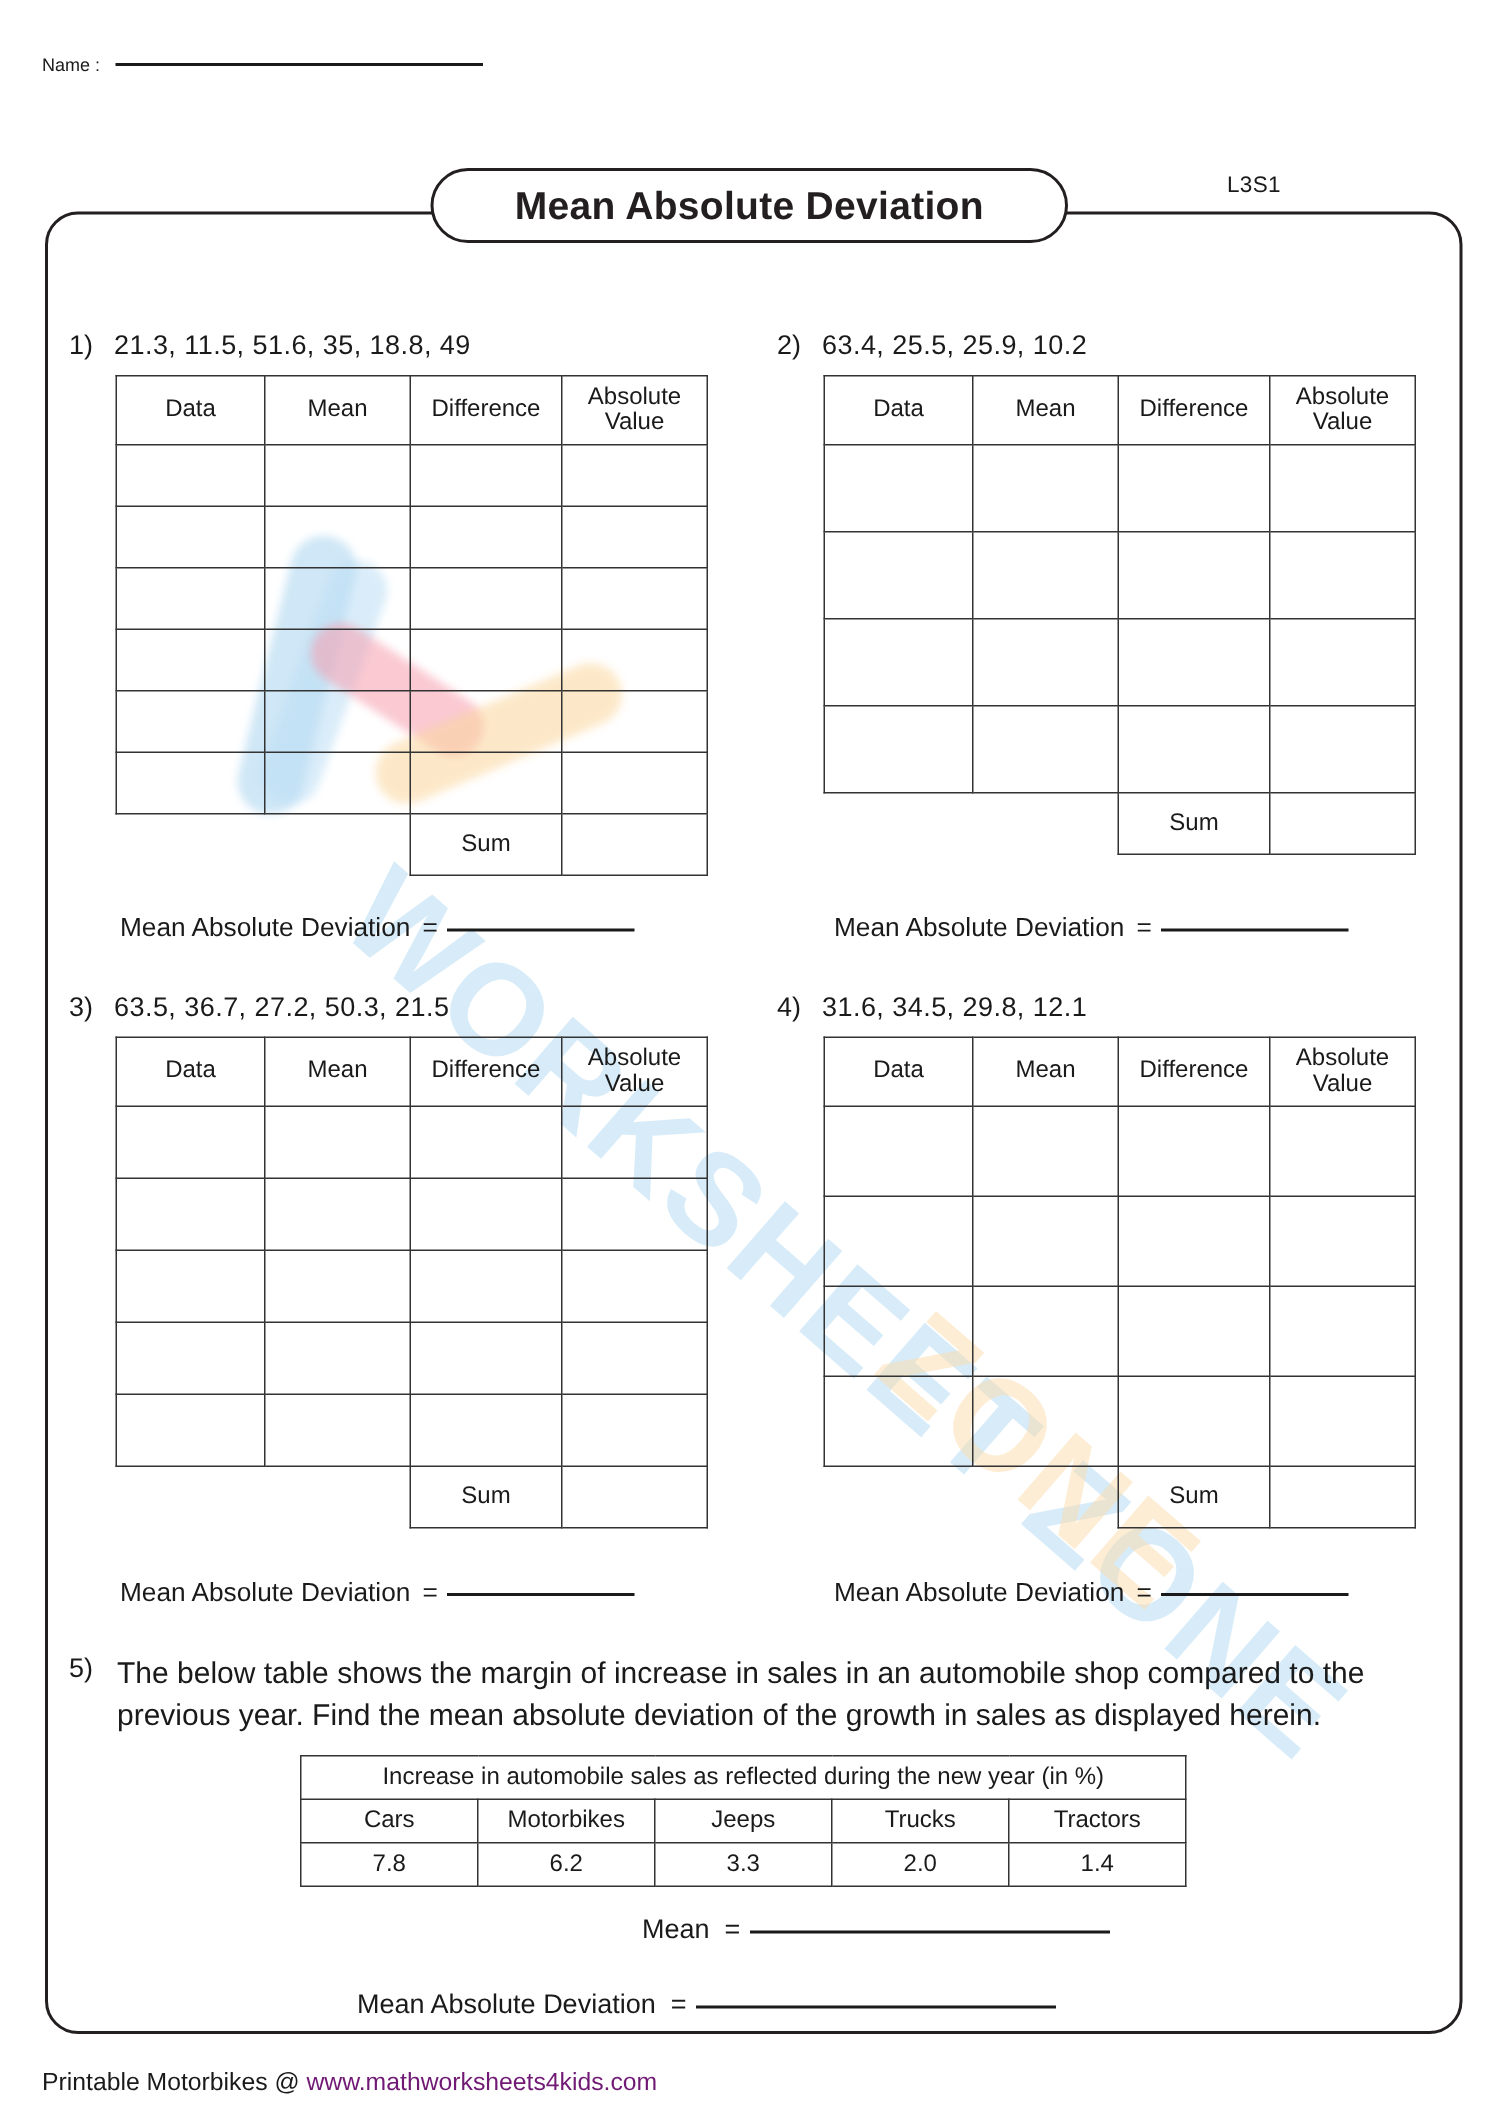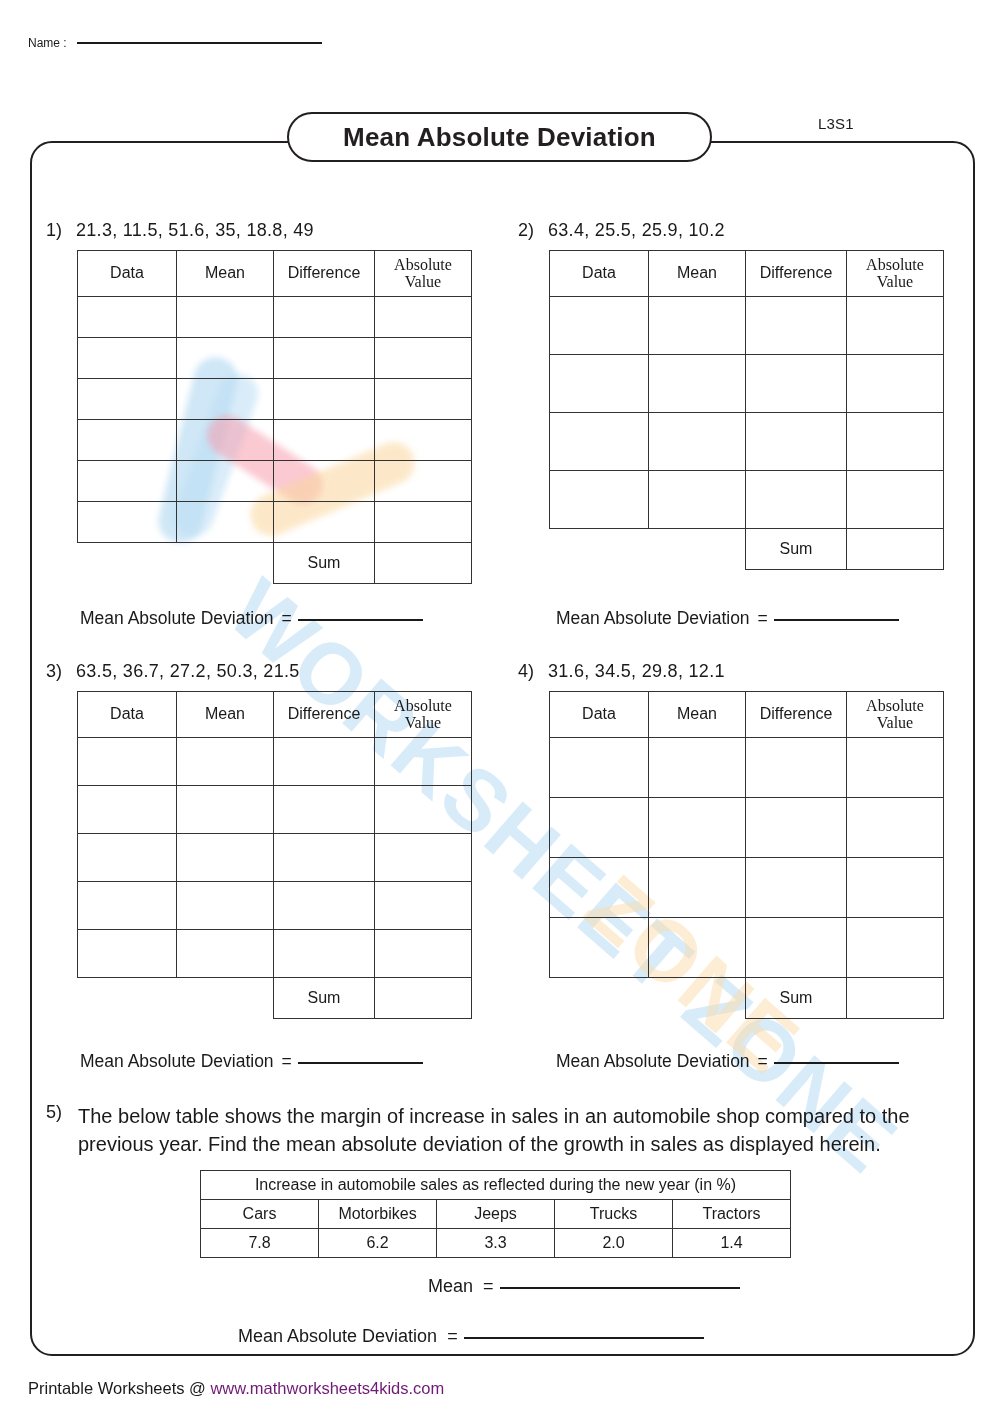--- a/index.html
+++ b/index.html
@@ -133,21 +133,21 @@
   table.mad td.blank { border: 0; }
   .c-data  { width: 99px; }
   .c-mean  { width: 97px; }
   .c-diff  { width: 101px; }
   .c-abs   { width: 97px; }
   td.hd {
     height: 46px;
     line-height: 1.05;
     font-size: 16px;
   }
-  td.hd span { display: block; font-family: Liberation Serif, serif; }
+  td.hd span { display: block; }
 
   .mad-line {
     position: absolute;
     font-size: 17.5px;
     display: flex;
     align-items: baseline;
     white-space: nowrap;
   }
   .mad-line .eq { margin: 0 6px 0 8px; }
   .mad-line .rule {
@@ -541,14 +541,14 @@
     <div class="ans-line" style="left:238px; top:54px;">
       <span>Mean Absolute Deviation</span>
       <span class="eq">=</span>
       <span class="rule"></span>
     </div>
   </div>
 
 </div>
 
 <div id="footer">
-  <span>Printable Worksheets @ </span><span class="link">www.mathworksheets4kids.com</span>
+  <span>Printable Motorbikes @ </span><span class="link">www.mathworksheets4kids.com</span>
 </div>
 
 </body></html>

